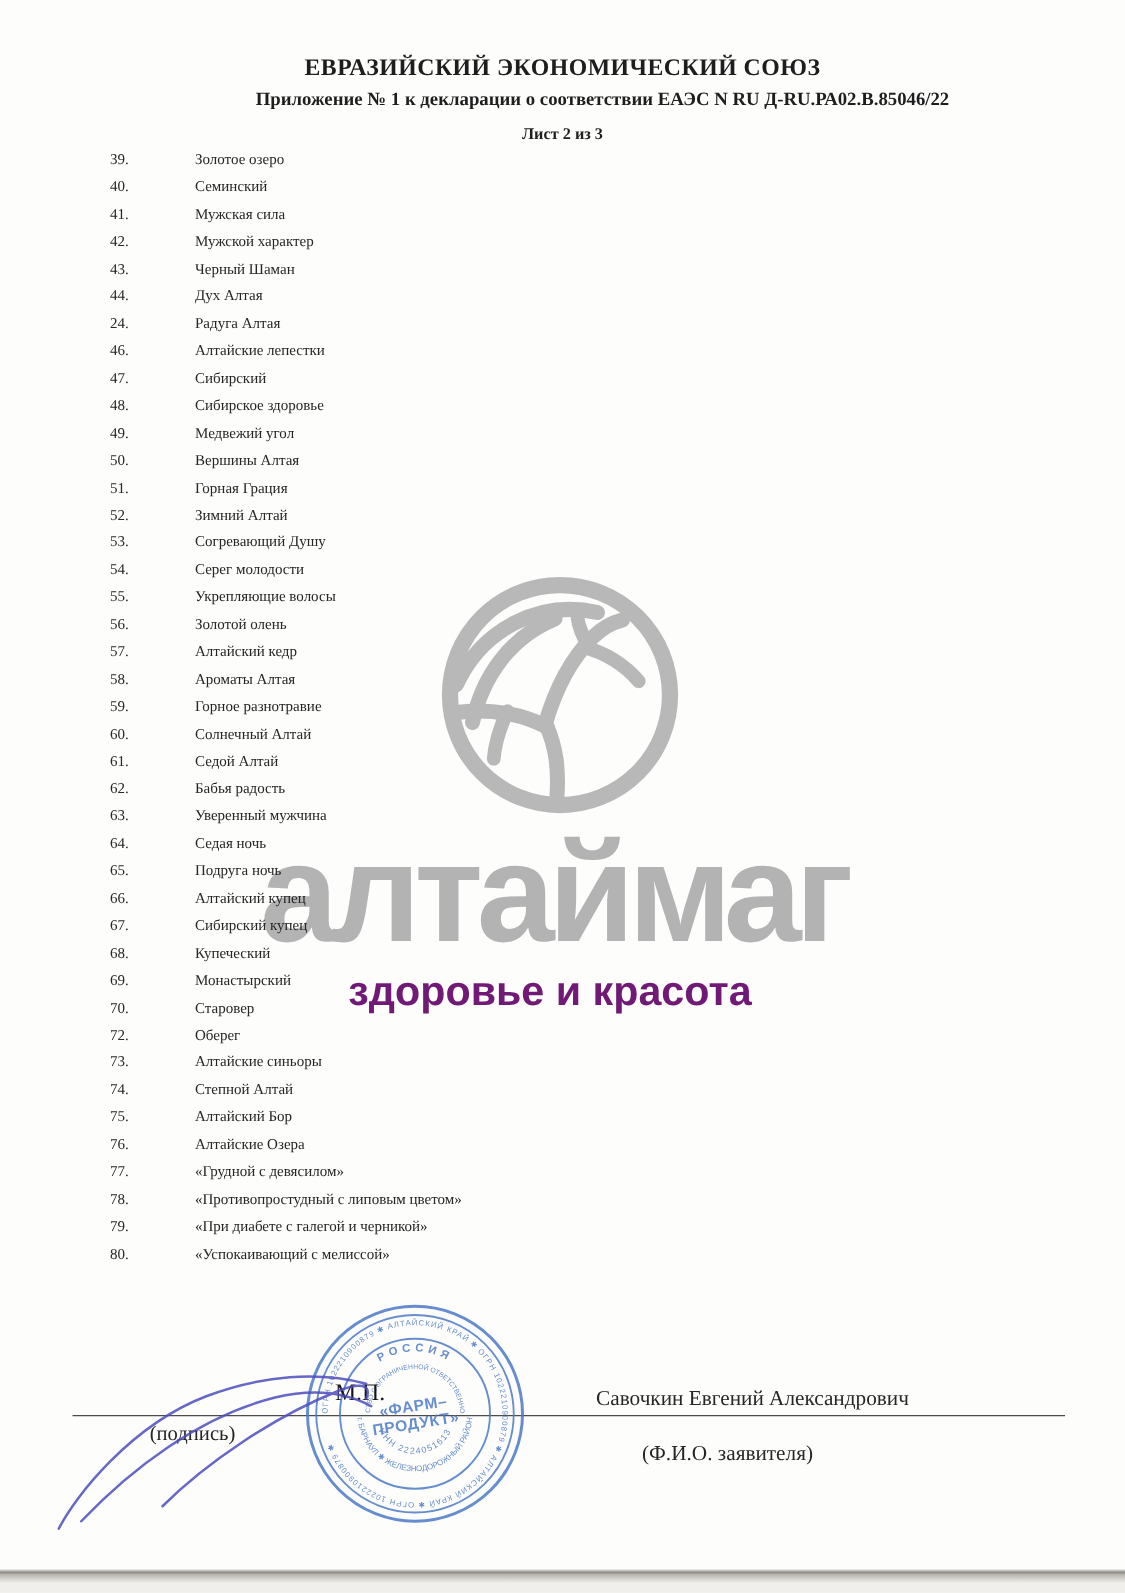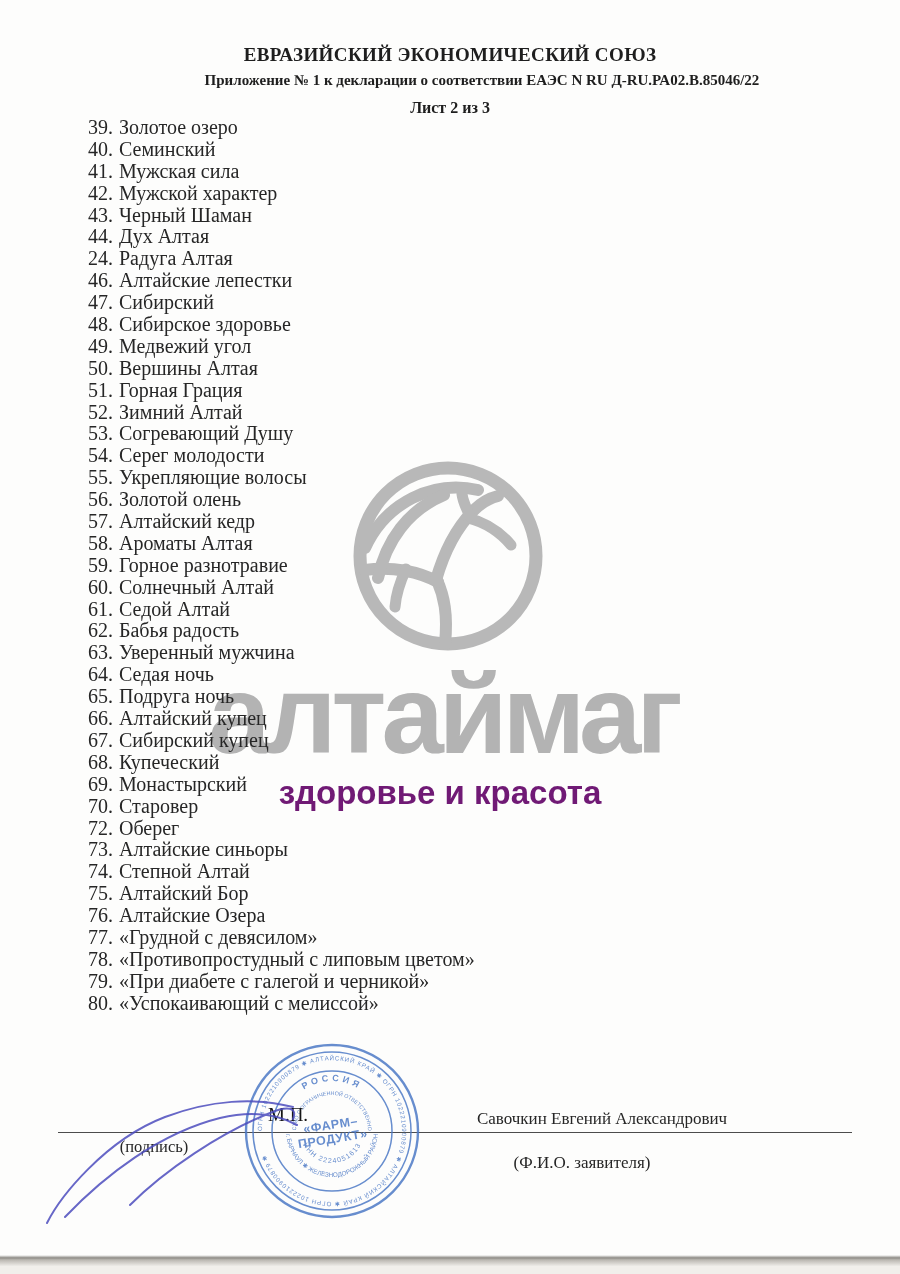--- a/index.html
+++ b/index.html
@@ -5,24 +5,24 @@
   html,body { margin:0; padding:0; background:#e9e7e3; }
   .page {
     position:relative; width:900px; height:1274px;
     background:#fdfdfc; overflow:hidden;
     font-family:"Liberation Serif", serif; color:#262626;
   }
   
   .hdr { position:absolute; left:0; width:100%; text-align:center; font-weight:bold; color:#1e1e1e; }
   .hdr-1 { top:44px;  font-size:19px;  letter-spacing:.4px; }
   .hdr-2 { top:72px;  font-size:15px;padding-left:32px; }
-  .hdr-3 { top:99px;  font-size:16px; }
+  .hdr-3 { top:99px;  font-size:13px; }
   
   .list { position:absolute; left:88px; top:117px; z-index:2; }
-  .row  { display:flex; height:21.9px; font-size:20px; line-height:21.9px; }
+  .row  { display:flex; height:21.9px; font-size:12px; line-height:21.9px;gap:37px; }
   .row .num { width:31px; flex:0 0 31px; }
   
   .wm { position:absolute; z-index:1; }
   .wm-logo { left:348px; top:456px; width:200px; height:200px; }
   .wm-brand {
     left:443px; top:659px; transform:translateX(-50%);
     font-family:"Liberation Sans", sans-serif; font-weight:700;
     font-size:112px; line-height:1; letter-spacing:-5px; color:#b3b3b3; white-space:nowrap;
   }
   .wm-tag {

